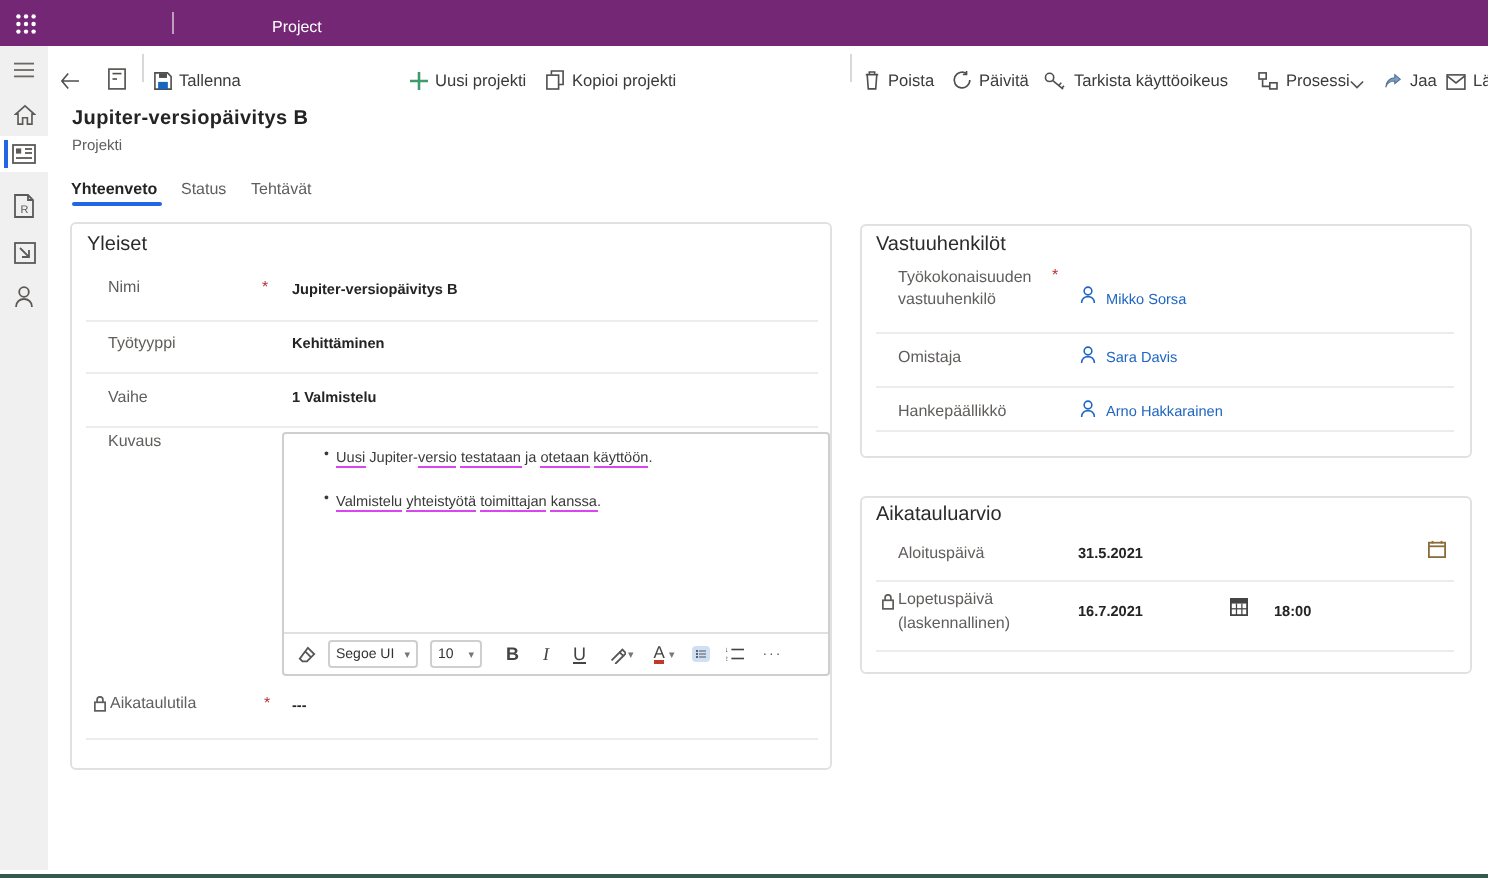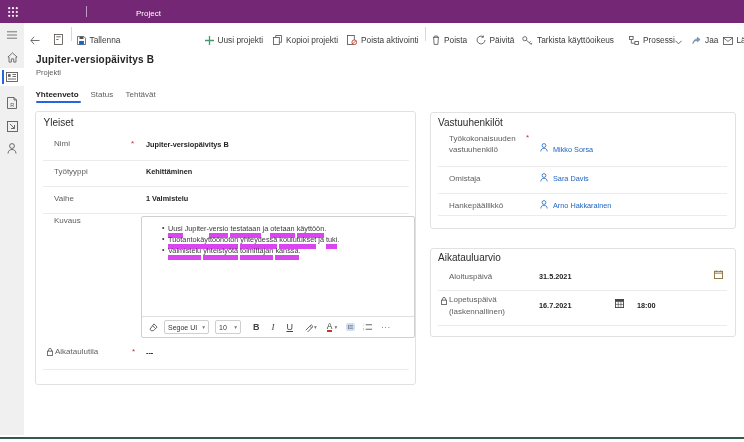--- a/index.html
+++ b/index.html
@@ -33,21 +33,21 @@
   .fvalue { position:absolute; font-size:7.3px; font-weight:bold; color:#242424; }
   .req { color:#bc2f32; font-size:8px; position:absolute; }
   .hdiv { position:absolute; height:1px; background:#ececec; }
   .plink { position:absolute; font-size:7.3px; font-weight:normal; color:#2066c2; }
   .picon { position:absolute; }
   
   #rte { left:141px; top:215.5px; width:274px; height:122.5px; border:1px solid #cfcfcf; border-radius:2px; }
   #rte .bl { position:absolute; left:0; font-size:7.3px; color:#3a3a3a; white-space:nowrap; }
   #rte .bl::before { content:"•"; position:absolute; left:20px; font-size:7px; }
   #rte .bl span.t { margin-left:26px; display:inline-block; }
-  .sq { border-bottom:5px solid #d946ef; }
+  .sq { border-bottom:1px solid #d946ef; }
   #rtetoolbar { position:absolute; left:0px; bottom:0px; width:272px; height:21px; border-top:1px solid #e0e0e0;
      display:flex; align-items:center; font-size:7px; color:#444; }
   .ddl { border:1px solid #cfcfcf; border-radius:2px; height:14px; display:flex; align-items:center; padding:0 3px; color:#333; }
   #botline { left:0; top:437px; width:744px; height:2px; background:#35594b; }
 </style>
 </head>
 <body>
 <div id="stage">
 
   <div class="abs" id="topbar">
@@ -147,28 +147,20 @@
         <path d="M4.5 0 V9 M0 4.5 H9" stroke="#3f9b6e" stroke-width="1.3"></path>
       </svg>
     <span>Uusi projekti</span>
   </div>
   <div class="cmditem" style="left:273px">
     <svg width="9" height="10" viewBox="0 0 10 11">
         <path d="M3 2.5 V0.5 H9.5 V8 H7" fill="none" stroke="#514f4d" stroke-width="0.9"></path>
         <rect x="0.5" y="2.8" width="6.5" height="7.7" fill="none" stroke="#514f4d" stroke-width="0.9"></rect>
       </svg>
     <span>Kopioi projekti</span>
-  </div>
-  <div class="cmditem" style="left:347px">
-    <svg width="10" height="10" viewBox="0 0 11 11">
-        <rect x="0.5" y="0.5" width="7.5" height="10" fill="none" stroke="#514f4d" stroke-width="0.9"></rect>
-        <circle cx="8" cy="8" r="2.6" fill="#fff" stroke="#c2402d"></circle>
-        <line x1="6.2" y1="9.8" x2="9.8" y2="6.2" stroke="#c2402d"></line>
-      </svg>
-    <span>Poista aktivointi</span>
   </div>
   <div class="vdiv" style="left:424.5px"></div>
   <div class="cmditem" style="left:432px">
     <svg width="8" height="10" viewBox="0 0 9 11">
         <path d="M1 2.5 H8 M3 2.5 V1 H6 V2.5 M1.8 2.5 L2.4 10.5 H6.6 L7.2 2.5" fill="none" stroke="#514f4d" stroke-width="0.9"></path>
       </svg>
     <span>Poista</span>
   </div>
   <div class="cmditem" style="left:475.5px">
     <svg width="10" height="10" viewBox="0 0 11 11">
@@ -226,21 +218,20 @@
   <div class="flabel" style="left:54px;top:166.7px">Työtyyppi</div>
   <div class="fvalue" style="left:146px;top:167px">Kehittäminen</div>
   <div class="hdiv" style="left:42.5px;top:186px;width:366px"></div>
   <div class="flabel" style="left:54px;top:194px">Vaihe</div>
   <div class="fvalue" style="left:146px;top:194.3px">1 Valmistelu</div>
   <div class="hdiv" style="left:42.5px;top:212.5px;width:366px"></div>
   <div class="flabel" style="left:54px;top:216.4px">Kuvaus</div>
 
   <div class="abs" id="rte">
     <div class="bl" style="top:7.5px"><span class="t"><span class="sq">Uusi</span> Jupiter-<span class="sq">versio</span> <span class="sq">testataan</span> ja <span class="sq">otetaan</span> <span class="sq">käyttöön</span>.</span></div>
-    <div class="bl" style="top:18.5px"><span class="t"><span class="sq">Tuotantokäyttöönoton</span> <span class="sq">yhteydessä</span> <span class="sq">koulutukset</span> ja <span class="sq">tuki</span>.</span></div>
     <div class="bl" style="top:29.5px"><span class="t"><span class="sq">Valmistelu</span> <span class="sq">yhteistyötä</span> <span class="sq">toimittajan</span> <span class="sq">kanssa</span>.</span></div>
     <div id="rtetoolbar">
       <svg style="margin-left:7px" width="9" height="9" viewBox="0 0 10 10">
           <path d="M5.5 1 L9 4.5 L5 8.5 L2.5 8.5 L1 7 Z M4 3 L7 6" fill="none" stroke="#555"></path>
         </svg>
       <div class="ddl" style="margin-left:6px;width:45px;justify-content:space-between">
           <span>Segoe UI</span>
           <span style="font-size:5.5px;color:#777">▾</span>
         </div>
       <div class="ddl" style="margin-left:6px;width:26px;justify-content:space-between">

